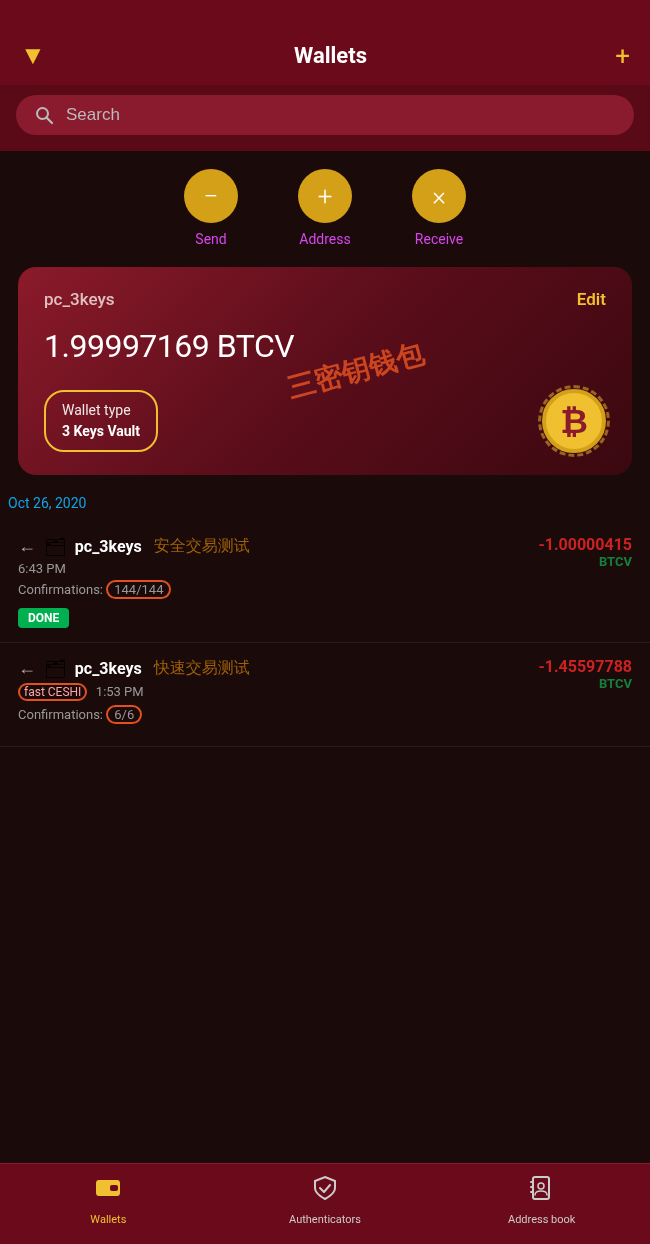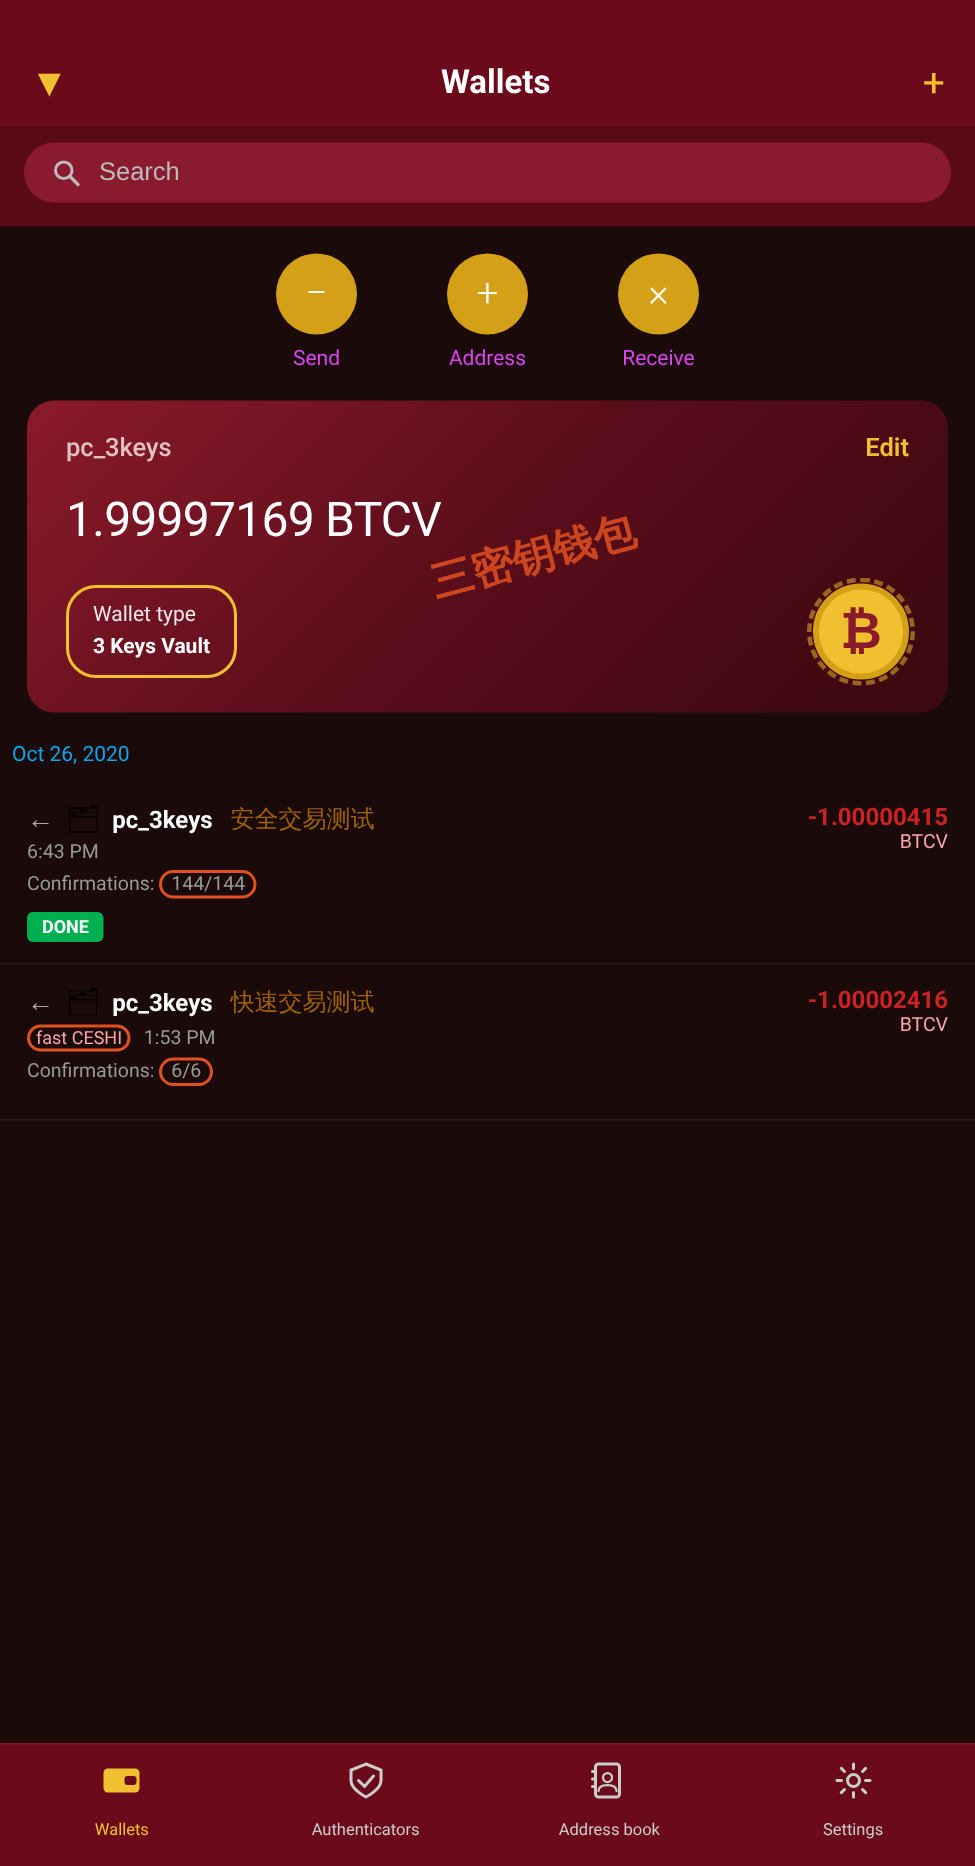--- a/index.html
+++ b/index.html
@@ -242,23 +242,23 @@
       border-radius: 4px;
     }
     .tx-amount {
       text-align: right;
       color: #cc2222;
       font-size: 16px;
       font-weight: 700;
       min-width: 130px;
     }
     .tx-currency {
-      color: #fca5a5;
+      color: #15803d;
       font-size: 13px;
-      font-weight: 400;
+      font-weight: 700;
       text-align: right;
     }
 
     
     .tx-fast-label {
       display: inline-block;
       border: 2px solid #e05020;
       border-radius: 10px;
       color: #fca5a5;
       font-size: 12px;
@@ -387,21 +387,21 @@
       </div>
       <div class="tx-time">
         <span class="tx-fast-label">fast CESHI</span>
         &nbsp;<span>1:53 PM</span>
       </div>
       <div class="tx-conf">
         Confirmations: <span class="circle-highlight">6/6</span>
       </div>
     </div>
     <div>
-      <div class="tx-amount">-1.00002416</div>
+      <div class="tx-amount">-1.45597788</div>
       <div class="tx-currency">BTCV</div>
     </div>
   </div>
 </div>
 
 <div class="nav-spacer"></div>
 
 <div class="bottom-nav">
   <div class="nav-item active">
     <span class="nav-icon" style="color:#f0c030;">
@@ -427,22 +427,13 @@
         <rect x="5" y="3" width="16" height="22" rx="2" stroke="#ccc" stroke-width="2"></rect>
         <circle cx="13" cy="12" r="3" stroke="#ccc" stroke-width="1.5"></circle>
         <path d="M7 21 C7 18 10 17 13 17 C16 17 19 18 19 21" stroke="#ccc" stroke-width="1.5" stroke-linecap="round"></path>
         <line x1="3" y1="8" x2="5" y2="8" stroke="#ccc" stroke-width="2" stroke-linecap="round"></line>
         <line x1="3" y1="13" x2="5" y2="13" stroke="#ccc" stroke-width="2" stroke-linecap="round"></line>
         <line x1="3" y1="18" x2="5" y2="18" stroke="#ccc" stroke-width="2" stroke-linecap="round"></line>
       </svg>
     </span>
     <span class="nav-label">Address book</span>
   </div>
-  <div class="nav-item">
-    <span class="nav-icon">
-      <svg width="28" height="28" viewBox="0 0 28 28" fill="none">
-        <circle cx="14" cy="14" r="4" stroke="#ccc" stroke-width="2"></circle>
-        <path d="M14 3 L14 6 M14 22 L14 25 M3 14 L6 14 M22 14 L25 14 M5.9 5.9 L8 8 M20 20 L22.1 22.1 M22.1 5.9 L20 8 M8 20 L5.9 22.1" stroke="#ccc" stroke-width="2" stroke-linecap="round"></path>
-      </svg>
-    </span>
-    <span class="nav-label">Settings</span>
-  </div>
 </div>
 
 </body></html>

